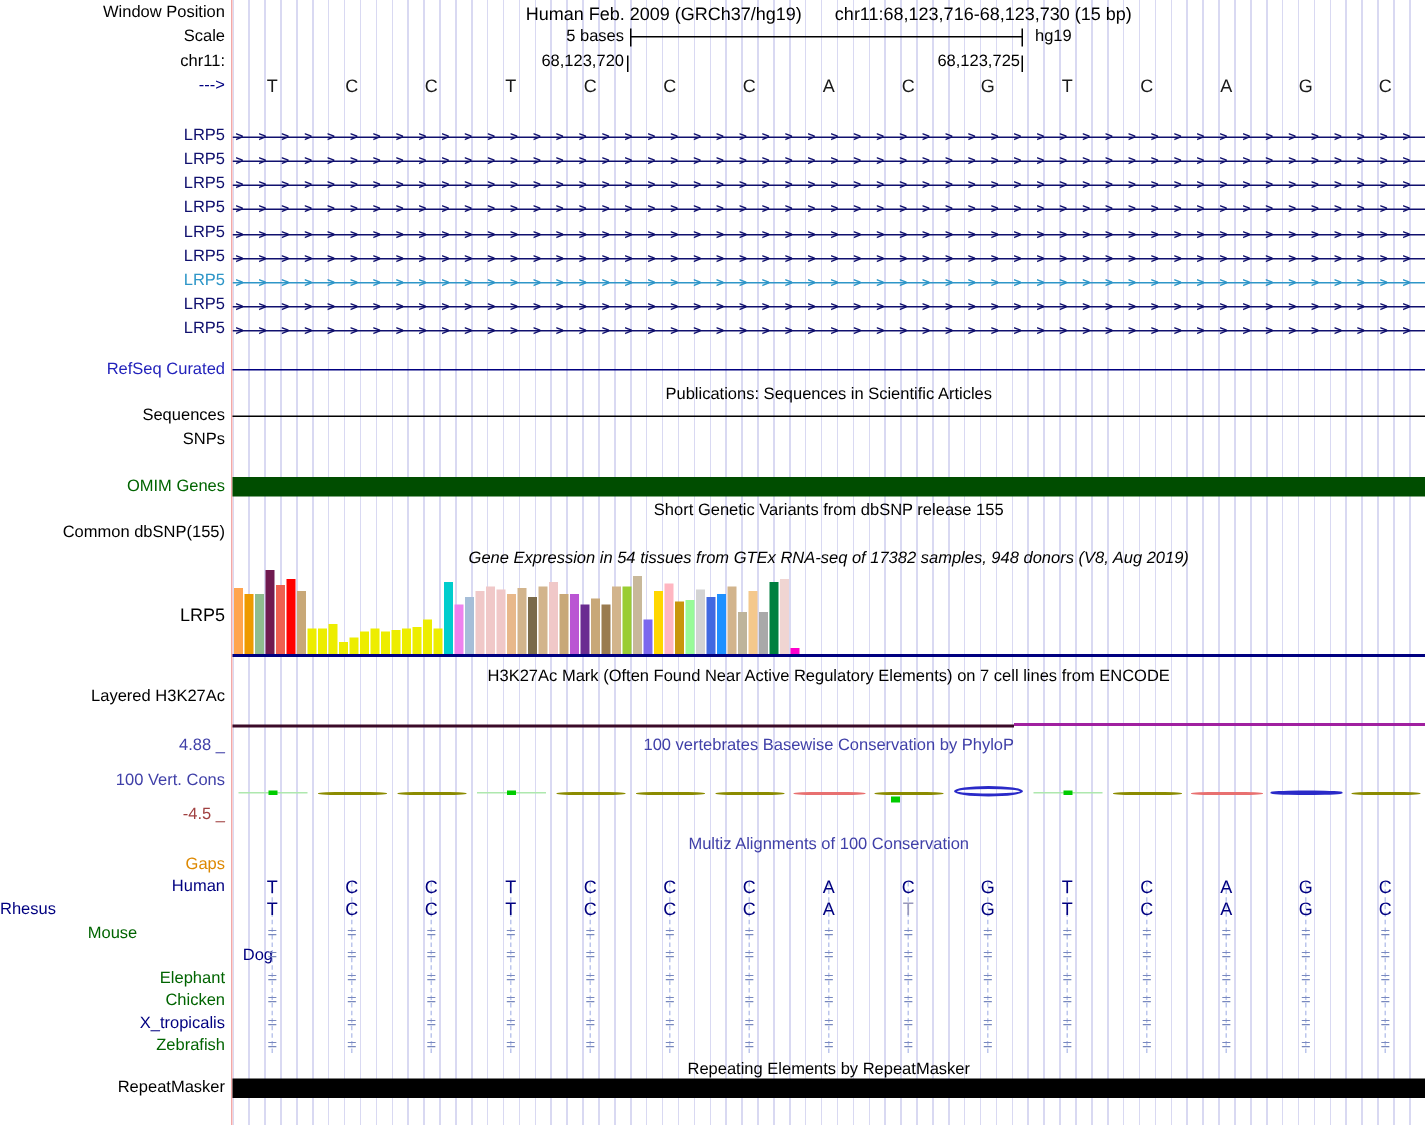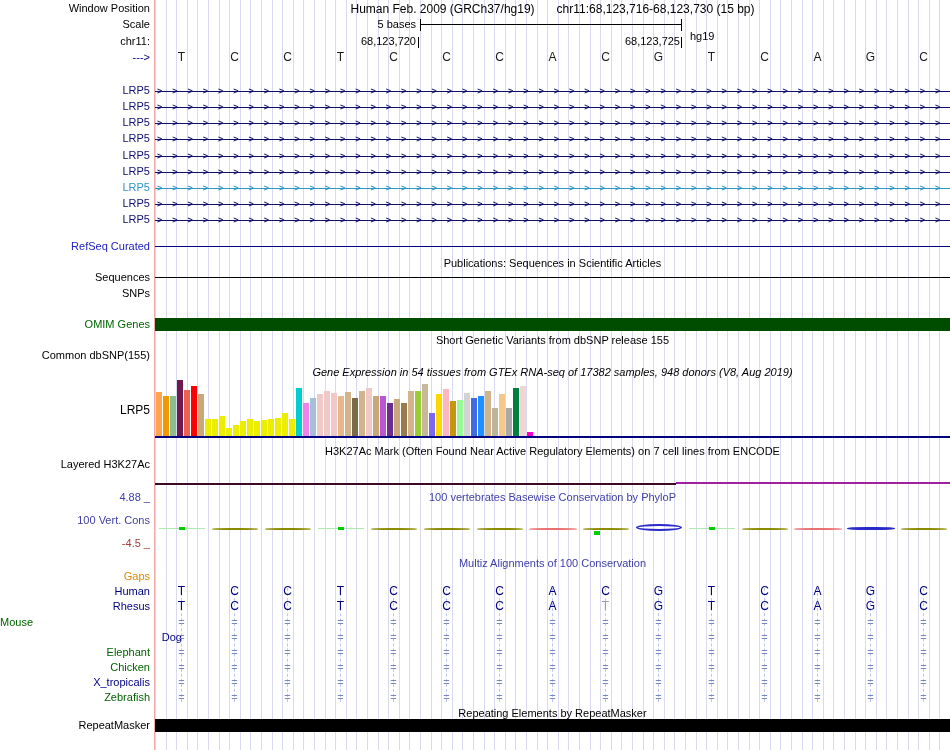--- a/index.html
+++ b/index.html
@@ -43,21 +43,21 @@
   <div class="abs" id="header">
     <span>Human Feb. 2009 (GRCh37/hg19)</span>
     <span>chr11:68,123,716-68,123,730 (15 bp)</span>
   </div>
 
   <div class="abs label" style="top:18px;">Scale</div>
   <div class="abs" style="left:260px;top:18px;width:156px;text-align:right;">5 bases</div>
   <div class="abs tick" style="left:420px;top:19px;height:12px;"></div>
   <div class="abs" style="left:420px;top:24px;width:262px;height:1px;background:#000;"></div>
   <div class="abs tick" style="left:681px;top:19px;height:12px;"></div>
-  <div class="abs" style="left:690px;top:30px;">hg19</div>
+  <div class="abs" style="left:690px;top:18px;">hg19</div>
 
   <div class="abs label" style="top:35px;">chr11:</div>
   <div class="abs" style="left:260px;top:35px;width:156px;text-align:right;">68,123,720</div>
   <div class="abs tick" style="left:418px;top:37px;height:11px;"></div>
   <div class="abs" style="left:524px;top:35px;width:156px;text-align:right;">68,123,725</div>
   <div class="abs tick" style="left:681px;top:37px;height:11px;"></div>
 
   <div class="abs label navy" style="top:51px;">---&gt;</div>
   <div class="abs" id="seq-row" style="left:155px;top:50px;width:795px;height:14px;">
       <span class="abs seq-cell" style="left: 0px; top: 0px;">T</span>
@@ -211,37 +211,37 @@
       <span class="abs align-cell" style="left: 420px; top: 585px; color: rgb(0, 0, 128);">C</span>
       <span class="abs align-cell" style="left: 473px; top: 585px; color: rgb(0, 0, 128);">C</span>
       <span class="abs align-cell" style="left: 526px; top: 585px; color: rgb(0, 0, 128);">A</span>
       <span class="abs align-cell" style="left: 579px; top: 585px; color: rgb(0, 0, 128);">C</span>
       <span class="abs align-cell" style="left: 632px; top: 585px; color: rgb(0, 0, 128);">G</span>
       <span class="abs align-cell" style="left: 685px; top: 585px; color: rgb(0, 0, 128);">T</span>
       <span class="abs align-cell" style="left: 738px; top: 585px; color: rgb(0, 0, 128);">C</span>
       <span class="abs align-cell" style="left: 791px; top: 585px; color: rgb(0, 0, 128);">A</span>
       <span class="abs align-cell" style="left: 844px; top: 585px; color: rgb(0, 0, 128);">G</span>
       <span class="abs align-cell" style="left: 897px; top: 585px; color: rgb(0, 0, 128);">C</span>
-      <div class="abs" style="left: 0px; top: 600px; width: 150px; text-align: right; color: rgb(0, 0, 128); height: 13px; line-height: 13px;">Rhesus</div>
+      <div class="abs" style="left: 0px; top: 600px; width: 150px; text-align: left; color: rgb(0, 0, 128); height: 13px; line-height: 13px;">Rhesus</div>
       <span class="abs align-cell" style="left: 155px; top: 600px; color: rgb(0, 0, 128);">T</span>
       <span class="abs align-cell" style="left: 208px; top: 600px; color: rgb(0, 0, 128);">C</span>
       <span class="abs align-cell" style="left: 261px; top: 600px; color: rgb(0, 0, 128);">C</span>
       <span class="abs align-cell" style="left: 314px; top: 600px; color: rgb(0, 0, 128);">T</span>
       <span class="abs align-cell" style="left: 367px; top: 600px; color: rgb(0, 0, 128);">C</span>
       <span class="abs align-cell" style="left: 420px; top: 600px; color: rgb(0, 0, 128);">C</span>
       <span class="abs align-cell" style="left: 473px; top: 600px; color: rgb(0, 0, 128);">C</span>
       <span class="abs align-cell" style="left: 526px; top: 600px; color: rgb(0, 0, 128);">A</span>
       <span class="abs align-cell" style="left: 579px; top: 600px; color: rgb(152, 152, 188);">T</span>
       <span class="abs align-cell" style="left: 632px; top: 600px; color: rgb(0, 0, 128);">G</span>
       <span class="abs align-cell" style="left: 685px; top: 600px; color: rgb(0, 0, 128);">T</span>
       <span class="abs align-cell" style="left: 738px; top: 600px; color: rgb(0, 0, 128);">C</span>
       <span class="abs align-cell" style="left: 791px; top: 600px; color: rgb(0, 0, 128);">A</span>
       <span class="abs align-cell" style="left: 844px; top: 600px; color: rgb(0, 0, 128);">G</span>
       <span class="abs align-cell" style="left: 897px; top: 600px; color: rgb(0, 0, 128);">C</span>
-      <div class="abs" style="left: 0px; top: 616px; width: 150px; text-align: left; color: rgb(0, 100, 0); height: 13px; line-height: 13px;">Mouse</div>
+      <div class="abs" style="left: 0px; top: 616px; width: 150px; text-align: center; color: rgb(0, 100, 0); height: 13px; line-height: 13px;">Mouse</div>
       <span class="abs align-cell gapsym" style="left: 155px; top: 616px;">=</span>
       <span class="abs align-cell gapsym" style="left: 208px; top: 616px;">=</span>
       <span class="abs align-cell gapsym" style="left: 261px; top: 616px;">=</span>
       <span class="abs align-cell gapsym" style="left: 314px; top: 616px;">=</span>
       <span class="abs align-cell gapsym" style="left: 367px; top: 616px;">=</span>
       <span class="abs align-cell gapsym" style="left: 420px; top: 616px;">=</span>
       <span class="abs align-cell gapsym" style="left: 473px; top: 616px;">=</span>
       <span class="abs align-cell gapsym" style="left: 526px; top: 616px;">=</span>
       <span class="abs align-cell gapsym" style="left: 579px; top: 616px;">=</span>
       <span class="abs align-cell gapsym" style="left: 632px; top: 616px;">=</span>

